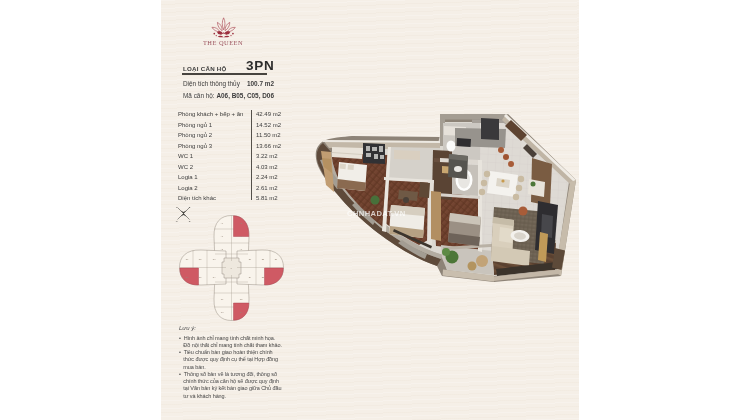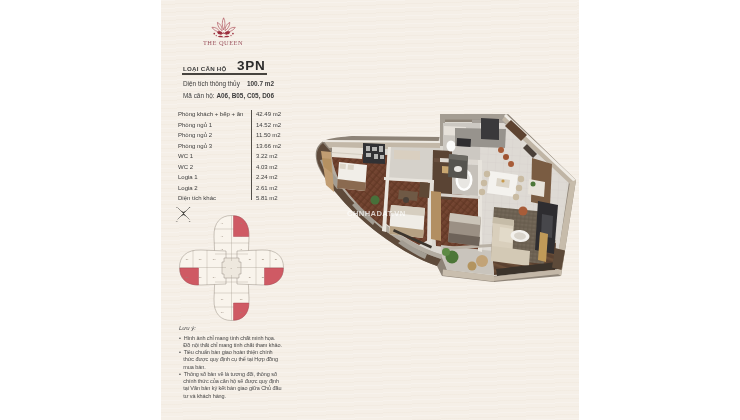--- a/index.html
+++ b/index.html
@@ -31,21 +31,21 @@
     <circle cx="8" cy="22.5" r="0.8"></circle>
       <circle cx="27" cy="22.5" r="0.8"></circle>
     <path d="M10 23.5 C12 22.2 15 22.5 17.5 24.5 C20 22.5 23 22.2 25 23.5 C22.5 24.8 19.6 24.6 17.5 24.5 C15.4 24.6 12.5 24.8 10 23.5 Z"></path>
   </g>
 </svg>
 
 <div class="abs" style="left:163px;top:38.5px;width:120px;text-align:center;font-family:'Liberation Serif',serif;font-size:6.4px;letter-spacing:0.5px;color:#9d5560;">THE QUEEN</div>
 
 <div class="abs" style="left:183px;top:64.5px;font-size:6.2px;letter-spacing:0.25px;color:#3c3c3c;font-weight:bold;">LOẠI CĂN HỘ</div>
 
-<div class="abs" style="left:237px;top:57.5px;font-size:13.5px;font-weight:bold;color:#2c2c2c;letter-spacing:0.7px;">3PN</div>
+<div class="abs" style="left:246px;top:57.5px;font-size:13.5px;font-weight:bold;color:#2c2c2c;letter-spacing:0.7px;">3PN</div>
 
 <div class="abs" style="left:182px;top:73.4px;width:85px;height:1.3px;background:#474440;"></div>
 
 <div class="abs" style="left:183px;top:79.5px;font-size:6.4px;color:#3c3c3c;">Diện tích thông thủy&nbsp;&nbsp;&nbsp; <b>100.7 m2</b></div>
 
 <div class="abs" style="left:183px;top:92px;font-size:6.4px;color:#3c3c3c;">Mã căn hộ: <b>A06, B05, C05, D06</b></div>
 
 <div class="abs" style="left:178px;top:108px;width:112px;font-size:6px;color:#3c3c3c;">
 
   <div class="abs" style="left:72.5px;top:1.5px;width:0.9px;height:90px;background:#55514b;"></div>

